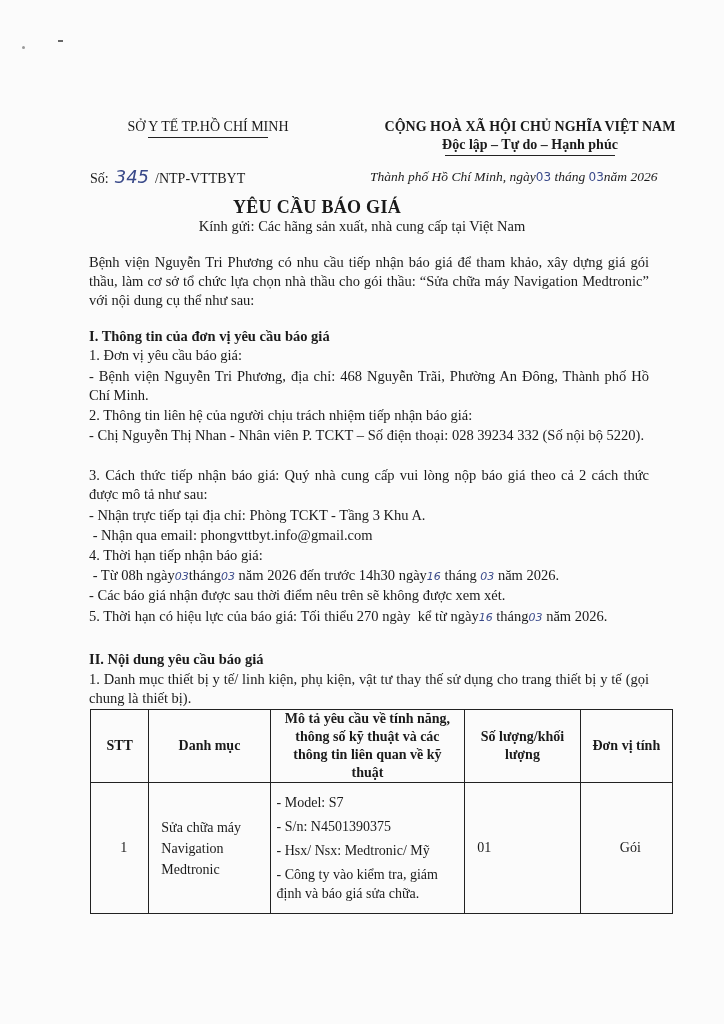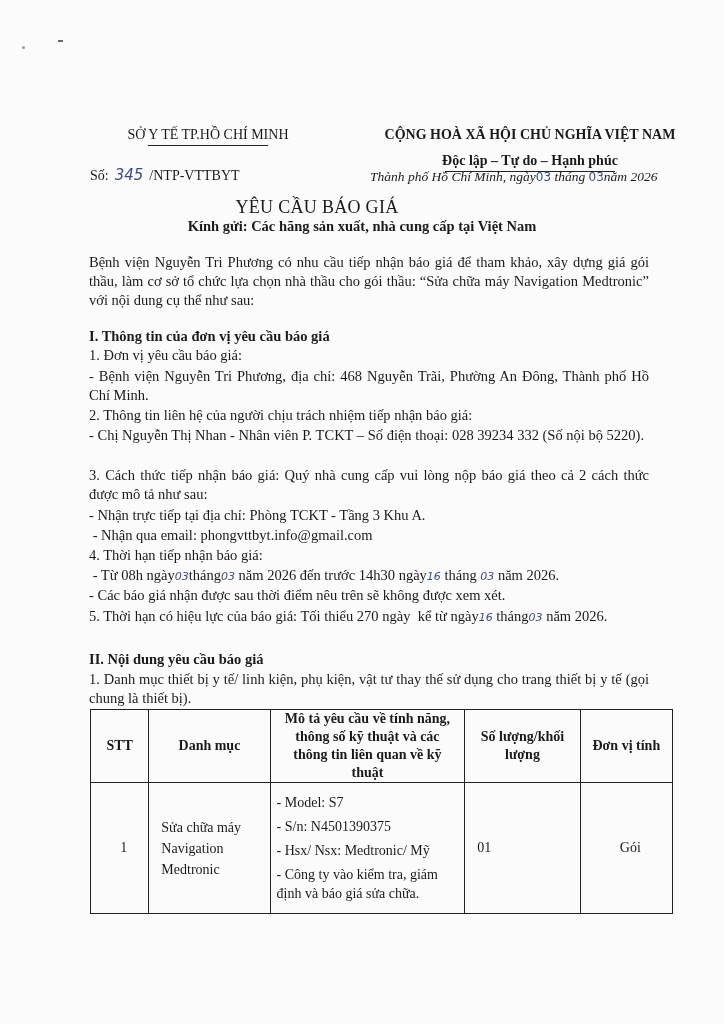--- a/index.html
+++ b/index.html
@@ -5,30 +5,30 @@
   html, body { margin: 0; padding: 0; }
   body {
     width: 724px; height: 1024px; position: relative; overflow: hidden;
     background: #fbfbfb;
     font-family: "Liberation Serif", "DejaVu Serif", serif;
     color: #1a1a1a;
   }
   .abs { position: absolute; }
   .hdr-left { left: 68px; top: 118px; width: 280px; text-align: center; }
   .hdr-right { left: 360px; top: 118px; width: 340px; text-align: center; }
-  .line1 { font-size: 14px; line-height: 18px; margin-top: 8px; }
+  .line1 { font-size: 14px; line-height: 18px; }
   .bold { font-weight: bold; }
   .underline-bar { height: 1px; background: #222; margin: 1px auto 0; }
   .handwrite { font-family: "DejaVu Sans", sans-serif; font-style: italic; color: #3a4a8a; font-weight: normal; }
   .num-line { left: 90px; top: 166px; font-size: 14px; }
-  .num-line .handwrite { font-size: 15px; margin: 0 6px; }
+  .num-line .handwrite { font-size: 18px; margin: 0 6px; }
   .date-line { left: 370px; top: 169px; font-size: 13.5px; font-style: italic; }
   .date-line .handwrite { font-size: 12px; font-style: normal; }
-  .title { left: 0; width: 634px; top: 197px; text-align: center; font-size: 18px; font-weight: normal; letter-spacing: 0.3px; }
-  .subtitle { left: 0; width: 724px; top: 218px; text-align: center; font-size: 14.5px; font-weight: bold; }
+  .title { left: 0; width: 634px; top: 197px; text-align: center; font-size: 18px; font-weight: bold; letter-spacing: 0.3px; }
+  .subtitle { left: 0; width: 724px; top: 218px; text-align: center; font-size: 14.5px; font-weight: normal; }
   .para { left: 89px; width: 560px; font-size: 14.5px; line-height: 19px; text-align: justify; }
   .row { left: 89px; width: 570px; font-size: 14.5px; line-height: 19px; }
   .hw-inline { font-family: "DejaVu Sans", sans-serif; font-style: italic; color: #3a4a8a; font-size: 11px; }
   table.items {
     position: absolute; left: 90px; top: 709px; width: 583px; border-collapse: collapse;
     font-size: 14px;
   }
   table.items th, table.items td { border: 1.3px solid #222; padding: 0 4px; }
   table.items th { height: 59px; font-weight: bold; text-align: center; line-height: 18px; }
   table.items td { height: 130px; vertical-align: middle; padding-left: 12px; }

